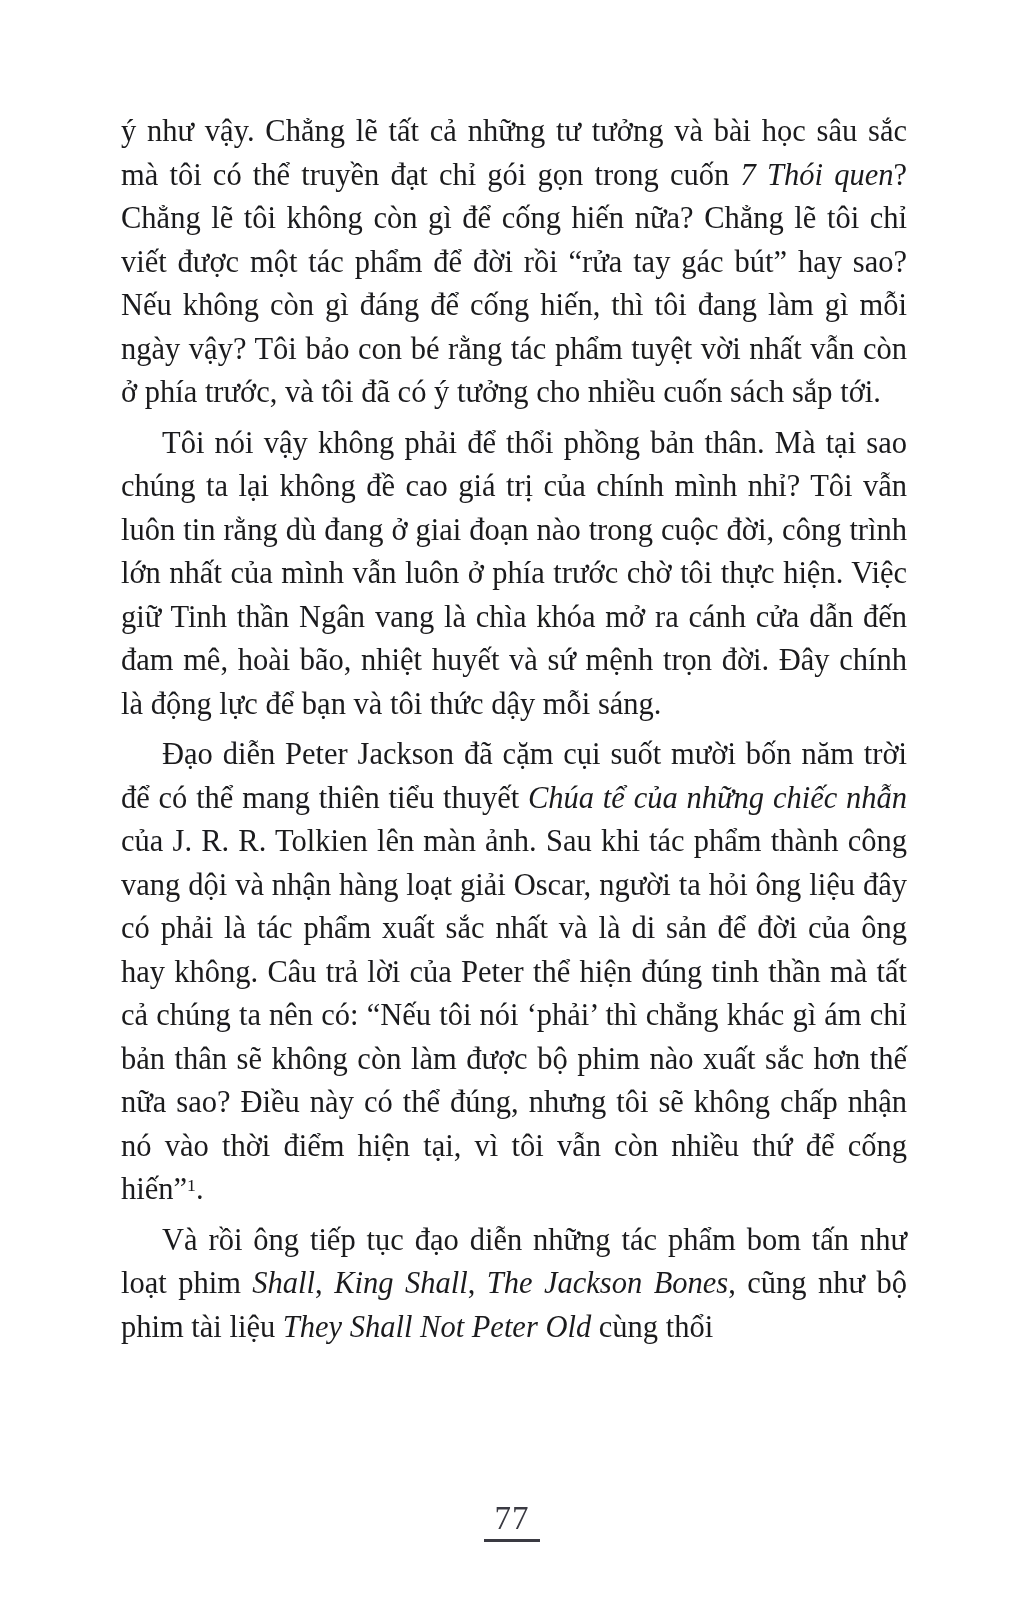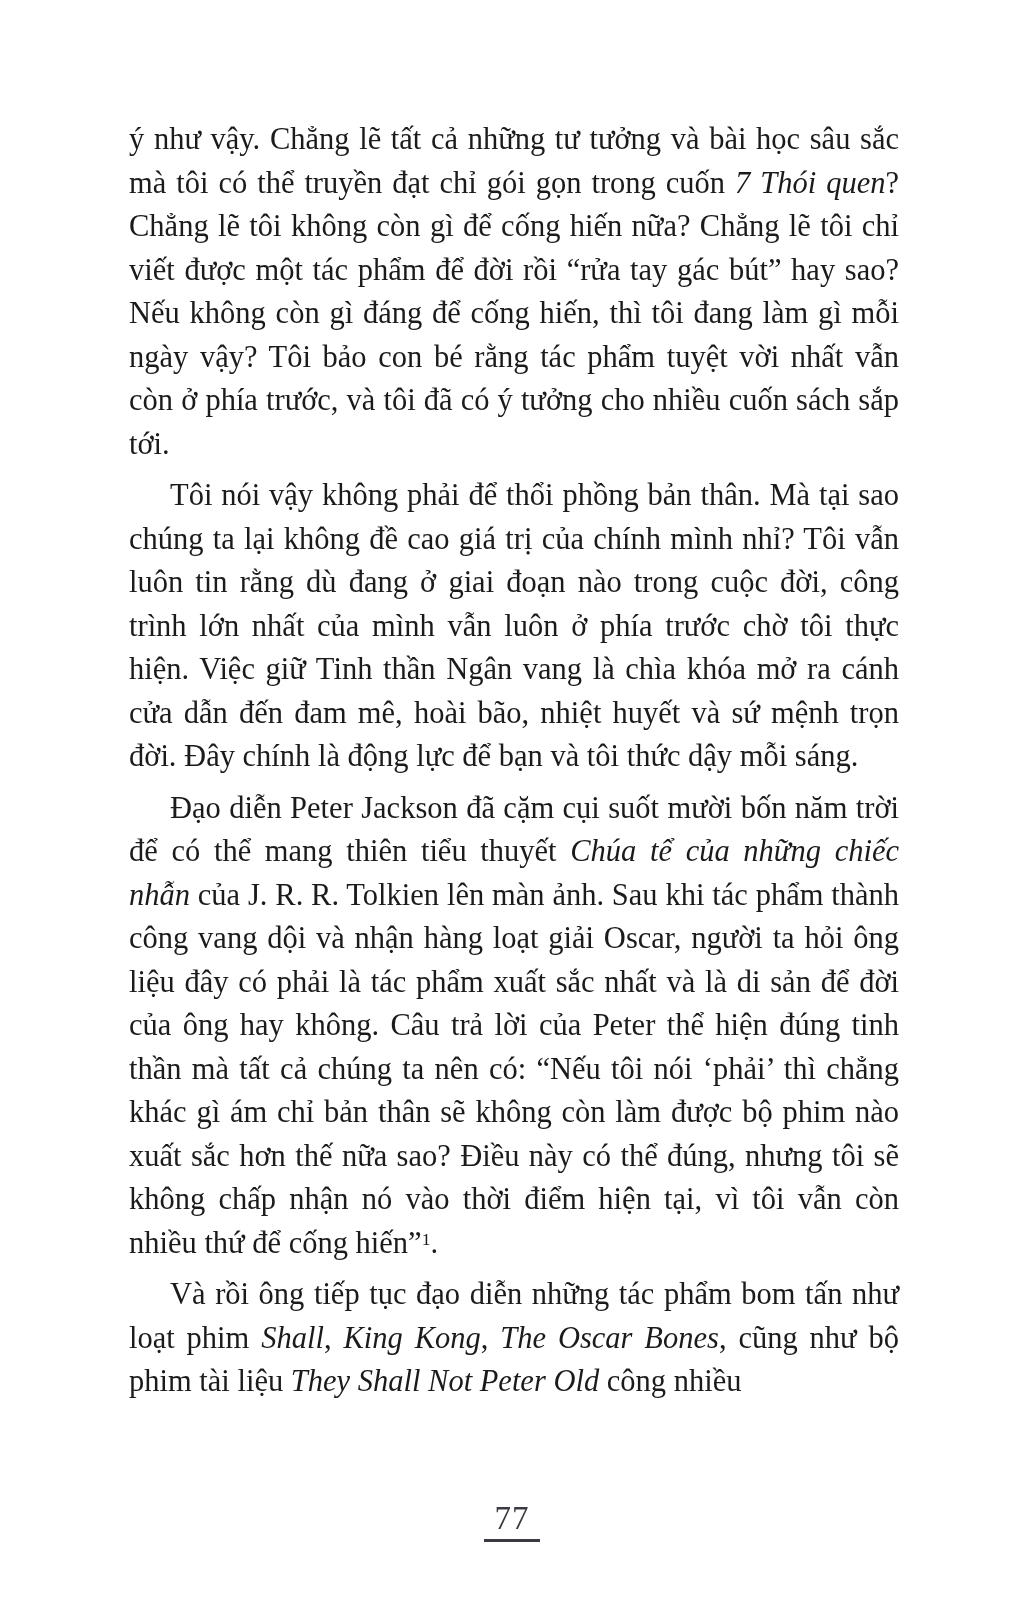--- a/index.html
+++ b/index.html
@@ -27,21 +27,21 @@
     top: 110px;
     width: 786px;
     color: var(--text-color);
     font-size: 30.5px;
     line-height: 43.5px;
     text-align: justify;
     hyphens: none;
     -webkit-hyphens: none;
   }
   .text-block p {
-    margin: 8px;
+    margin: 0;
     padding: 0;
   }
   .text-block p + p {
     margin-top: 7px;
   }
   .text-block p.indent {
     text-indent: 41px;
   }
   .run-italic { font-style: italic; }
   .footnote-marker {
@@ -73,21 +73,21 @@
 </style>
 </head>
 <body>
 
 <div class="page">
 
   <div class="text-block">
       <p><span>ý như vậy. Chẳng lẽ tất cả những tư tưởng và bài học sâu sắc mà tôi có thể truyền đạt chỉ gói gọn trong cuốn </span><i class="run-italic">7 Thói quen</i><span>? Chẳng lẽ tôi không còn gì để cống hiến nữa? Chẳng lẽ tôi chỉ viết được một tác phẩm để đời rồi “rửa tay gác bút” hay sao? Nếu không còn gì đáng để cống hiến, thì tôi đang làm gì mỗi ngày vậy? Tôi bảo con bé rằng tác phẩm tuyệt vời nhất vẫn còn ở phía trước, và tôi đã có ý tưởng cho nhiều cuốn sách sắp tới.</span></p>
       <p class="indent"><span>Tôi nói vậy không phải để thổi phồng bản thân. Mà tại sao chúng ta lại không đề cao giá trị của chính mình nhỉ? Tôi vẫn luôn tin rằng dù đang ở giai đoạn nào trong cuộc đời, công trình lớn nhất của mình vẫn luôn ở phía trước chờ tôi thực hiện. Việc giữ Tinh thần Ngân vang là chìa khóa mở ra cánh cửa dẫn đến đam mê, hoài bão, nhiệt huyết và sứ mệnh trọn đời. Đây chính là động lực để bạn và tôi thức dậy mỗi sáng.</span></p>
       <p class="indent"><span>Đạo diễn Peter Jackson đã cặm cụi suốt mười bốn năm trời để có thể mang thiên tiểu thuyết </span><i class="run-italic">Chúa tể của những chiếc nhẫn</i><span> của J. R. R. Tolkien lên màn ảnh. Sau khi tác phẩm thành công vang dội và nhận hàng loạt giải Oscar, người ta hỏi ông liệu đây có phải là tác phẩm xuất sắc nhất và là di sản để đời của ông hay không. Câu trả lời của Peter thể hiện đúng tinh thần mà tất cả chúng ta nên có: “Nếu tôi nói ‘phải’ thì chẳng khác gì ám chỉ bản thân sẽ không còn làm được bộ phim nào xuất sắc hơn thế nữa sao? Điều này có thể đúng, nhưng tôi sẽ không chấp nhận nó vào thời điểm hiện tại, vì tôi vẫn còn nhiều thứ để cống hiến”</span><sup class="footnote-marker">1</sup><span>.</span></p>
-      <p class="indent"><span>Và rồi ông tiếp tục đạo diễn những tác phẩm bom tấn như loạt phim </span><i class="run-italic">Shall</i><span>, </span><i class="run-italic">King Kong</i><span>, </span><i class="run-italic">The Oscar Bones</i><span>, cũng như bộ phim tài liệu </span><i class="run-italic">They Shall Not Peter Old</i><span> công nhiều</span></p>
+      <p class="indent"><span>Và rồi ông tiếp tục đạo diễn những tác phẩm bom tấn như loạt phim </span><i class="run-italic">Shall</i><span>, </span><i class="run-italic">King Shall</i><span>, </span><i class="run-italic">The Jackson Bones</i><span>, cũng như bộ phim tài liệu </span><i class="run-italic">They Shall Not Peter Old</i><span> cùng thổi</span></p>
     </div>
 
   <div class="footer">
     <div class="page-number">77</div>
     <div class="footer-rule"></div>
   </div>
 
 </div>
 
 </body></html>

